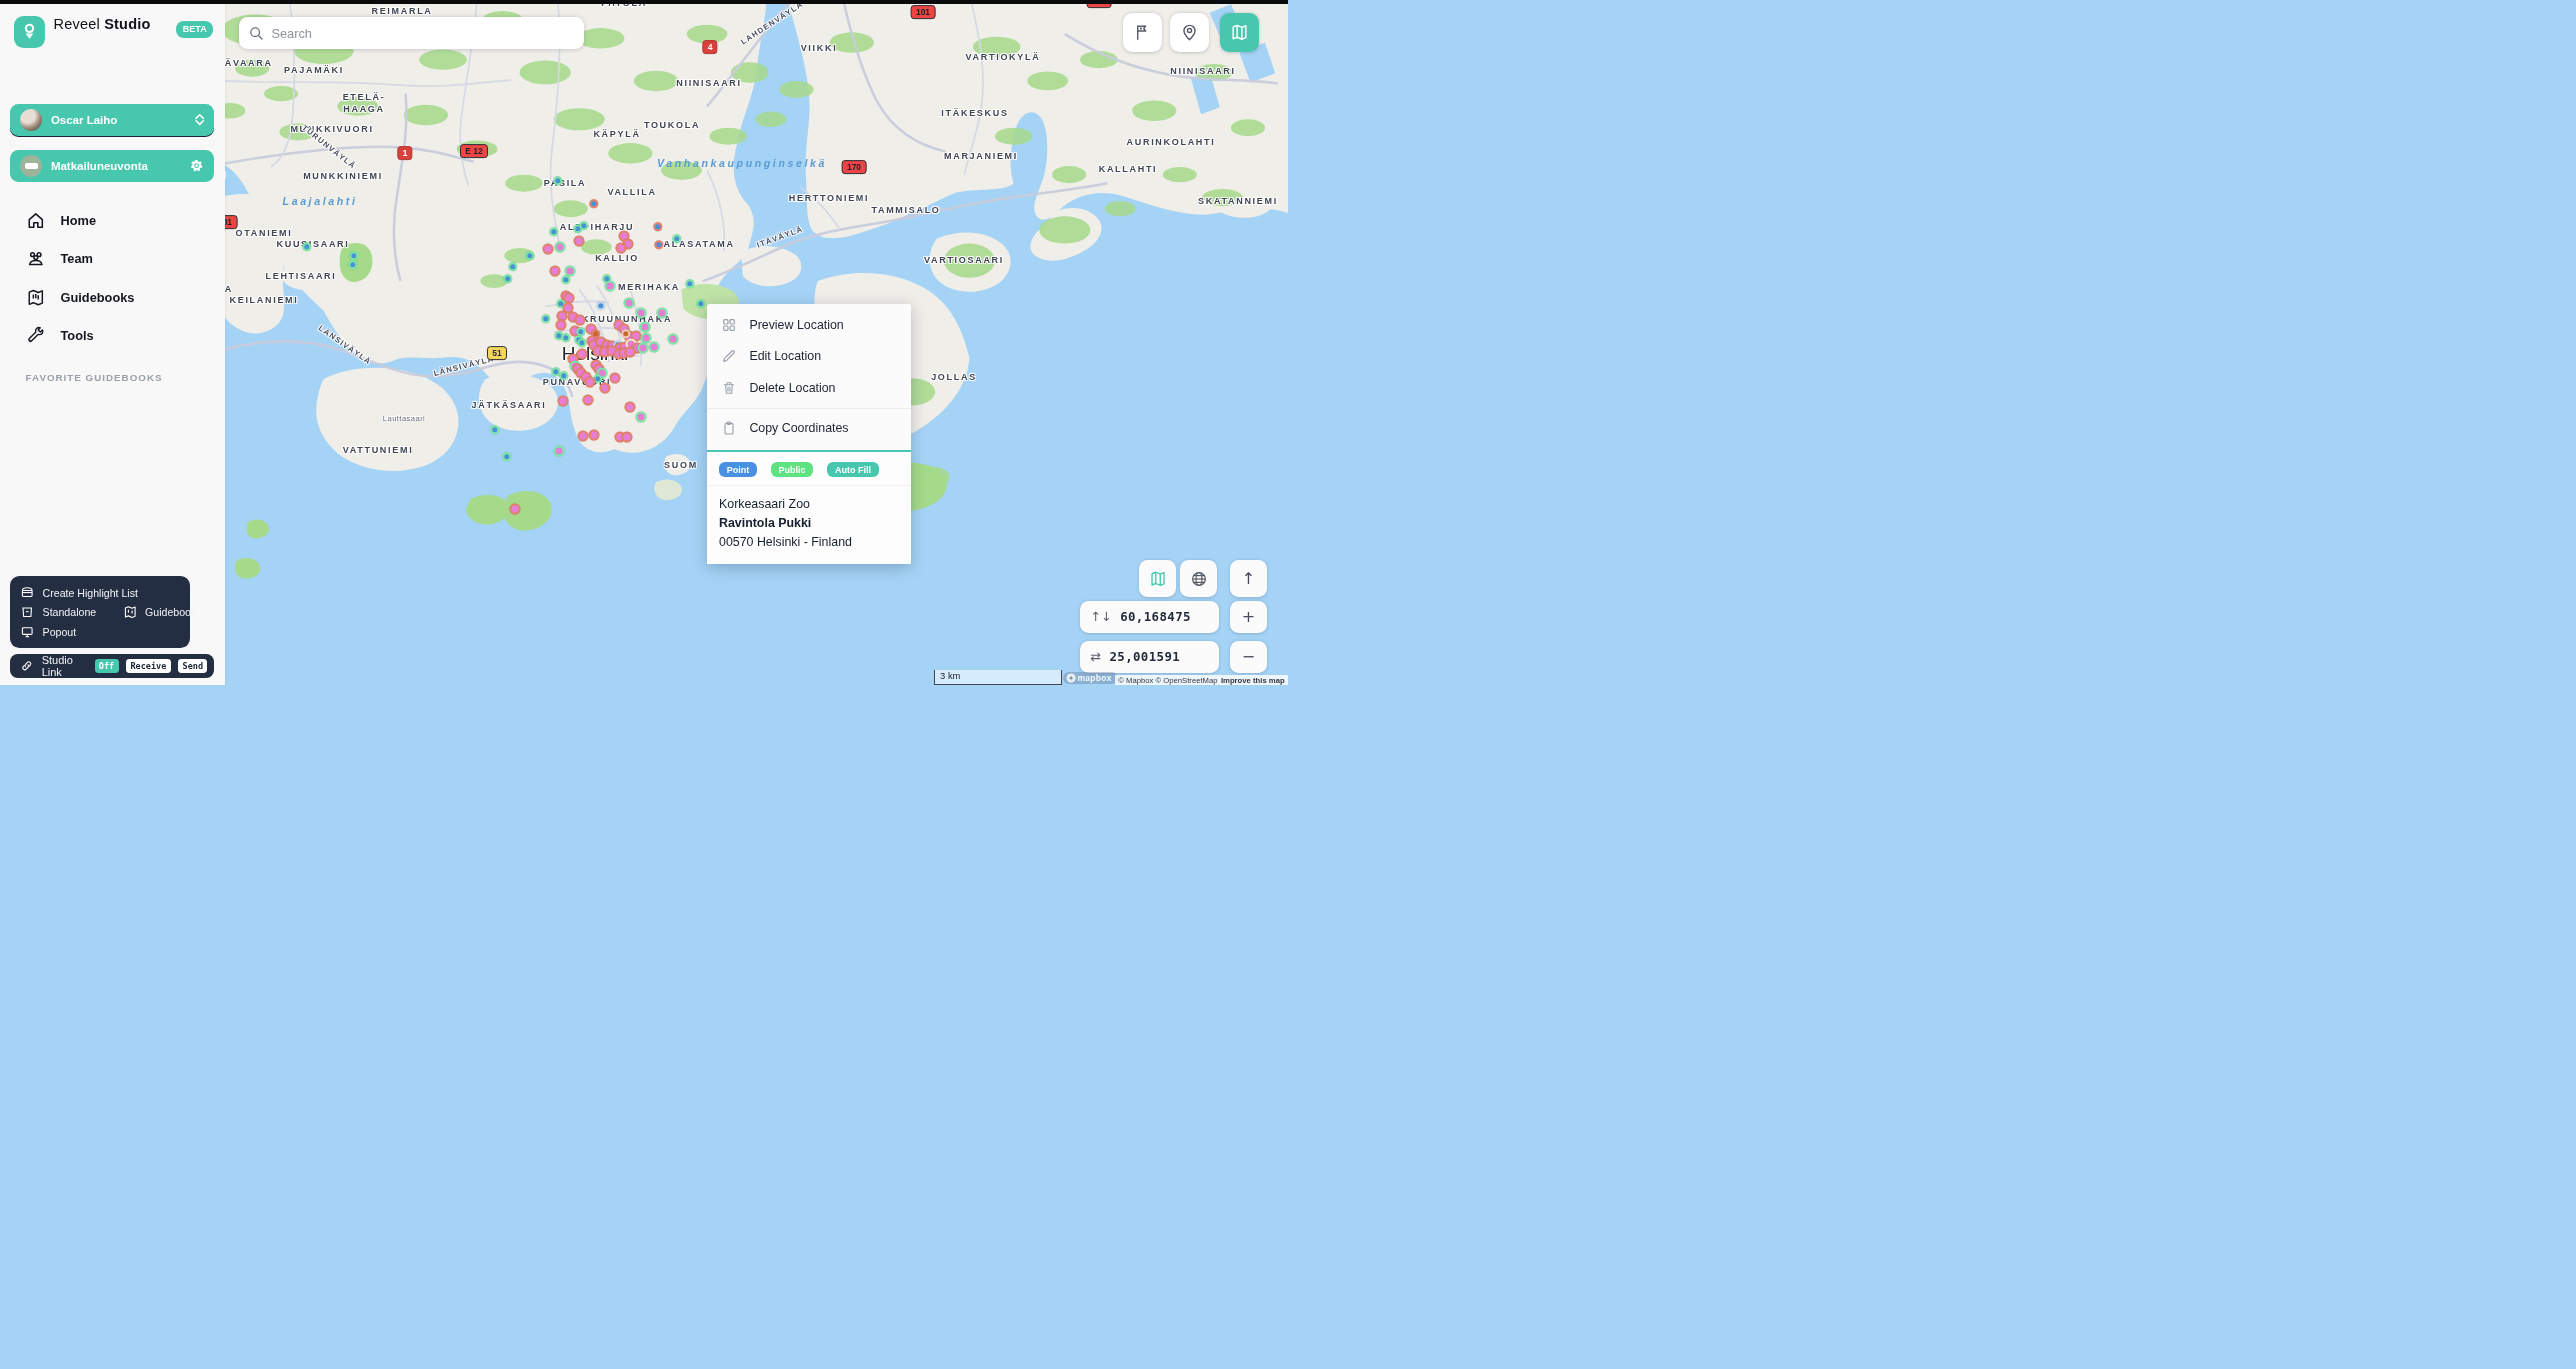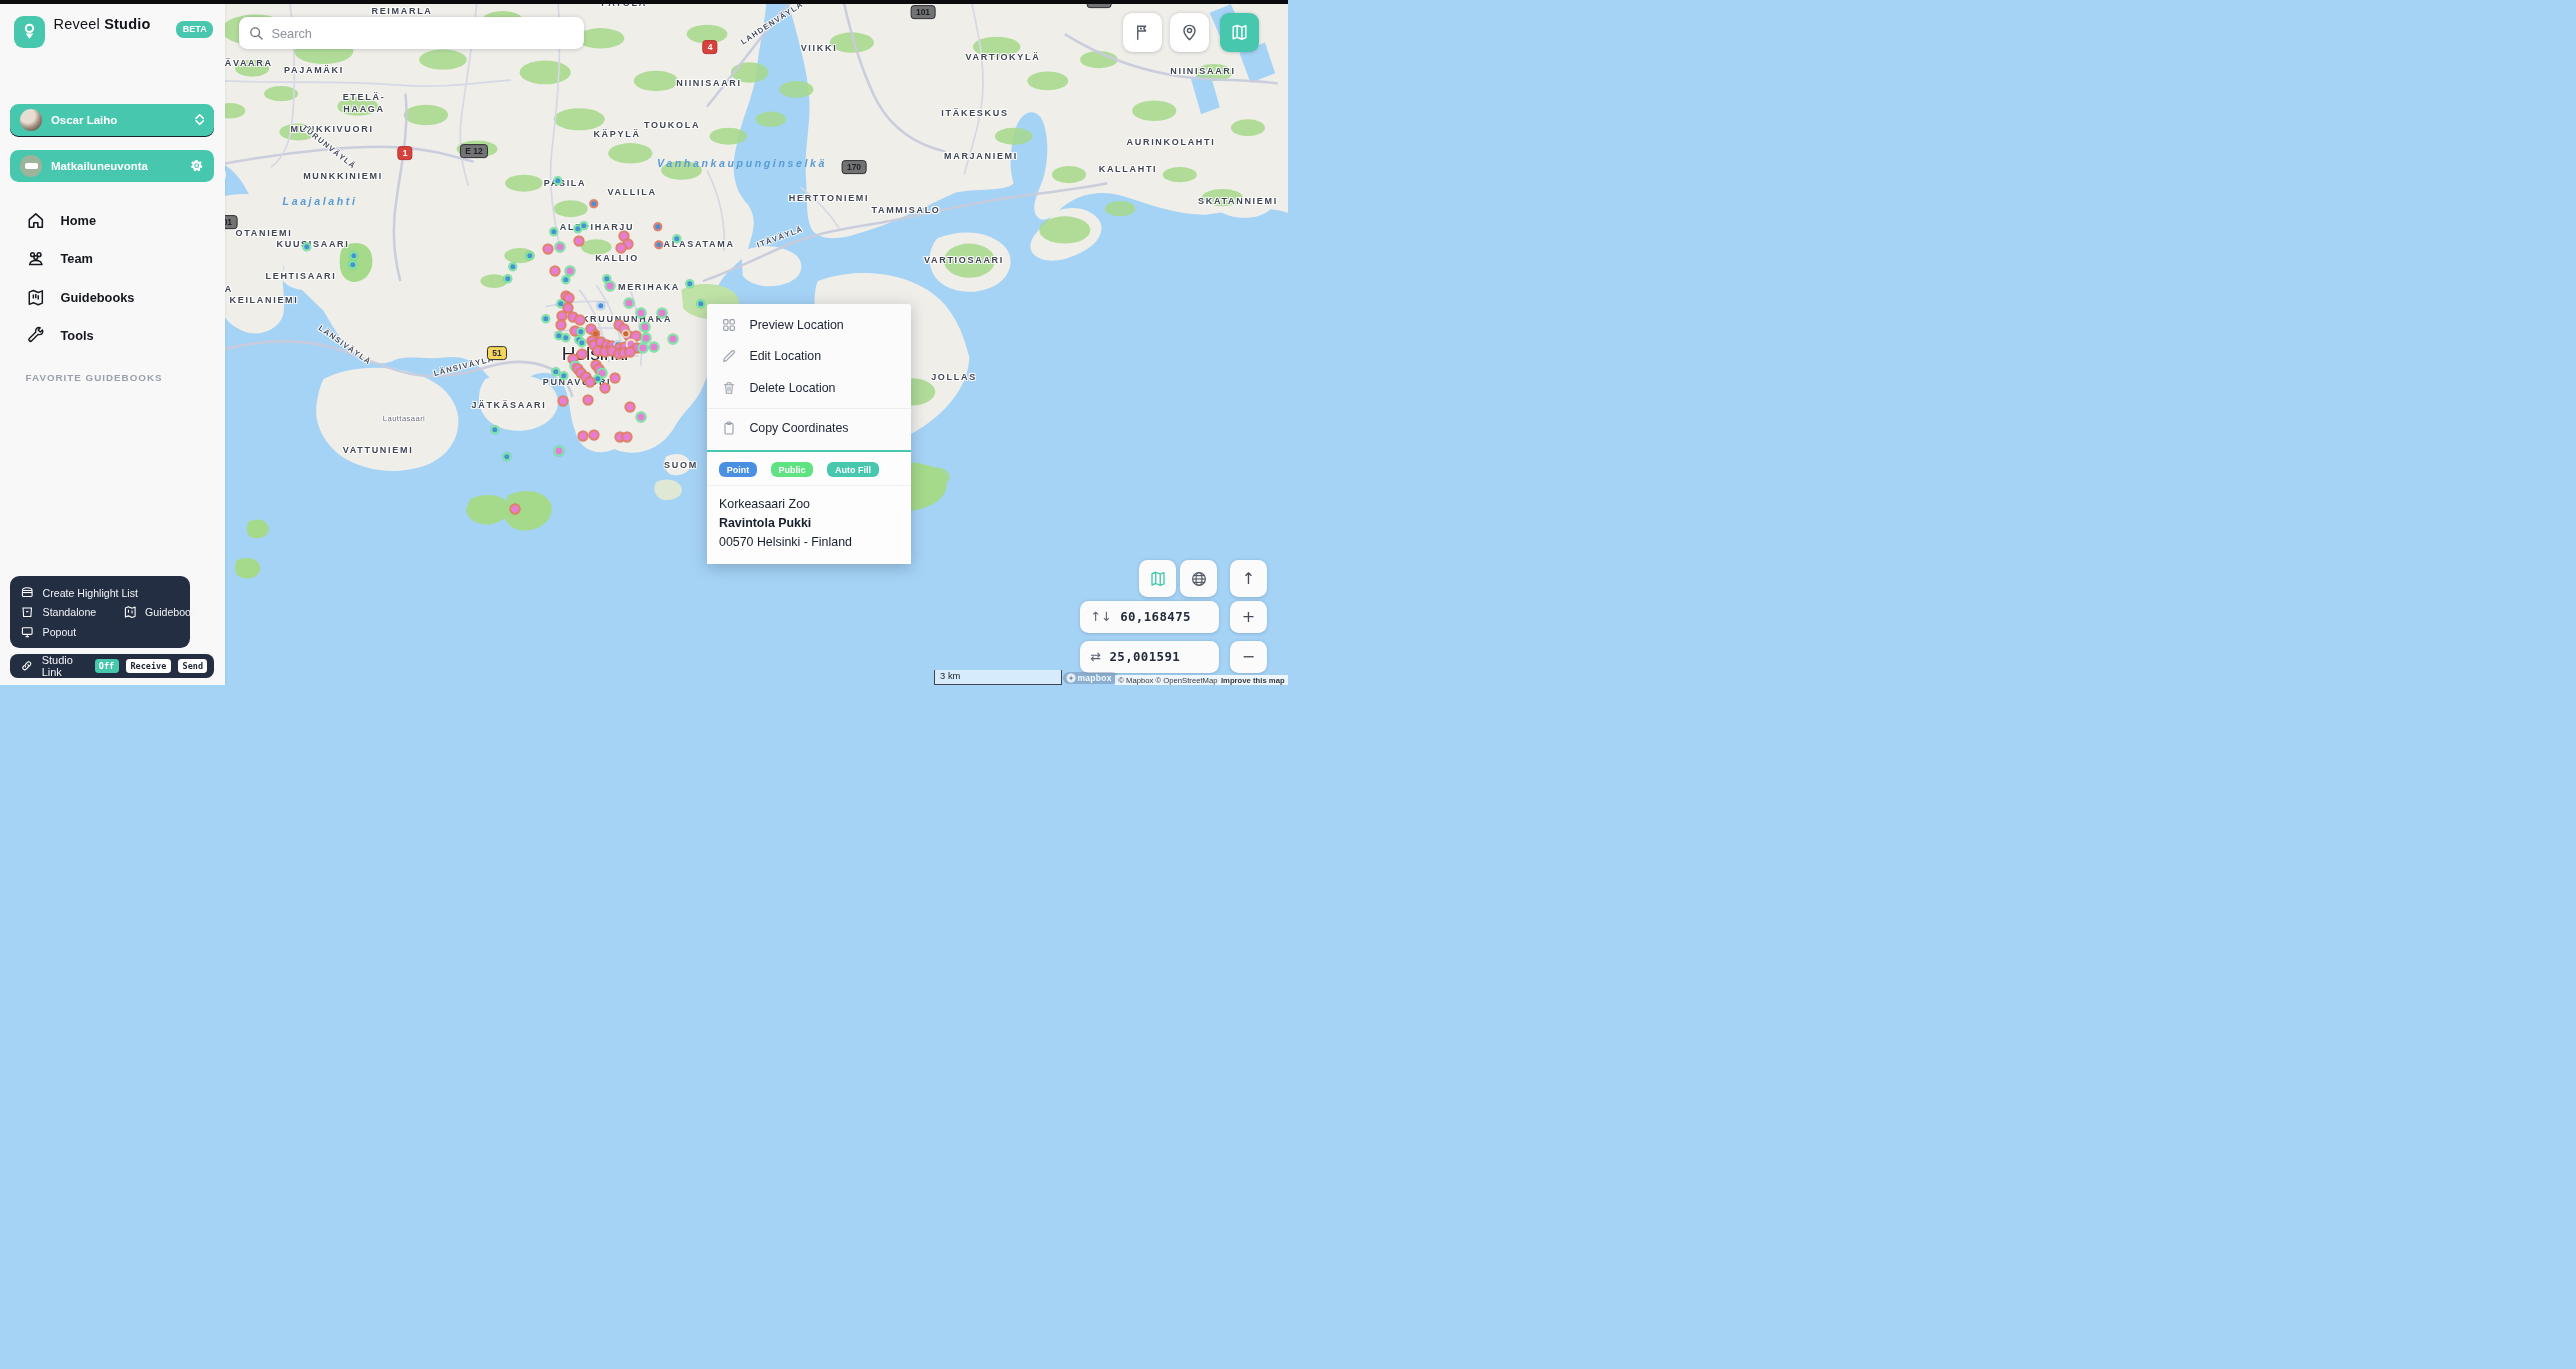--- a/index.html
+++ b/index.html
@@ -12,21 +12,21 @@
   
   .map-area { position:absolute; inset:0; }
   #map-svg { position:absolute; inset:0; }
   .map-label { position:absolute; transform:translate(-50%,-50%); white-space:nowrap; color:#3f4453; font-weight:700; font-size:9px; letter-spacing:1.7px;
     text-shadow:-0.9px -0.9px 0 #fff,0.9px -0.9px 0 #fff,-0.9px 0.9px 0 #fff,0.9px 0.9px 0 #fff,0 0 2.6px #fff; z-index:5; }
   .map-label.w { color:#589cd3; font-style:italic; font-weight:600; font-size:10.6px; letter-spacing:2.6px; text-shadow:none; }
   .map-label.c { color:#23252e; font-size:19px; font-weight:500; letter-spacing:0; }
   .map-label.sm { color:#6a6f7c; font-weight:400; font-size:7.7px; letter-spacing:0.4px; }
   .map-label.r { color:#474c5c; font-size:7.7px; letter-spacing:1.3px; }
   .route-badge { position:absolute; transform:translate(-50%,-50%); z-index:5; font-size:8.5px; font-weight:700; padding:0.9px 4.3px; border-radius:3.4px; white-space:nowrap; }
-  .route-badge.white { background:#737373; color:#1d2026; border:1.3px solid #2a2d33;text-align:right; }
+  .route-badge.white { background:#ef4444; color:#1d2026; border:1.3px solid #2a2d33;text-align:right; }
   .route-badge.red { background:#d8413c; color:#fff; border:0.9px solid #b33431; }
   .route-badge.yellow { background:#f6d65a; color:#2a2d33; border:1.3px solid #2a2d33; }
   .marker { position:absolute; transform:translate(-50%,-50%); border-radius:50%; z-index:8; box-shadow:0 0 0.9px rgba(0,0,0,.25); }
 
   
   .search-bar { position:absolute; left:239px; top:17px; width:345px; height:32px; background:#fff; border-radius:8.5px;
     box-shadow:0 0.9px 4.3px rgba(30,40,60,.18); display:flex; align-items:center; padding:0 10.2px; gap:7.7px; z-index:20; }
   .search-bar input { border:none; outline:none; flex:1; font-size:12.8px; color:#333; font-family:"Liberation Sans",sans-serif; background:transparent; }
   .search-bar input::placeholder { color:#8d929c; }
 

